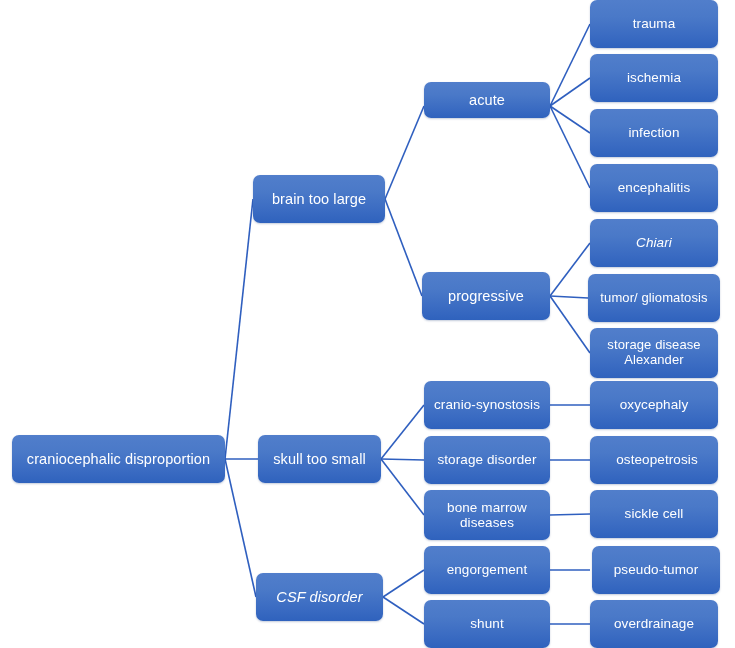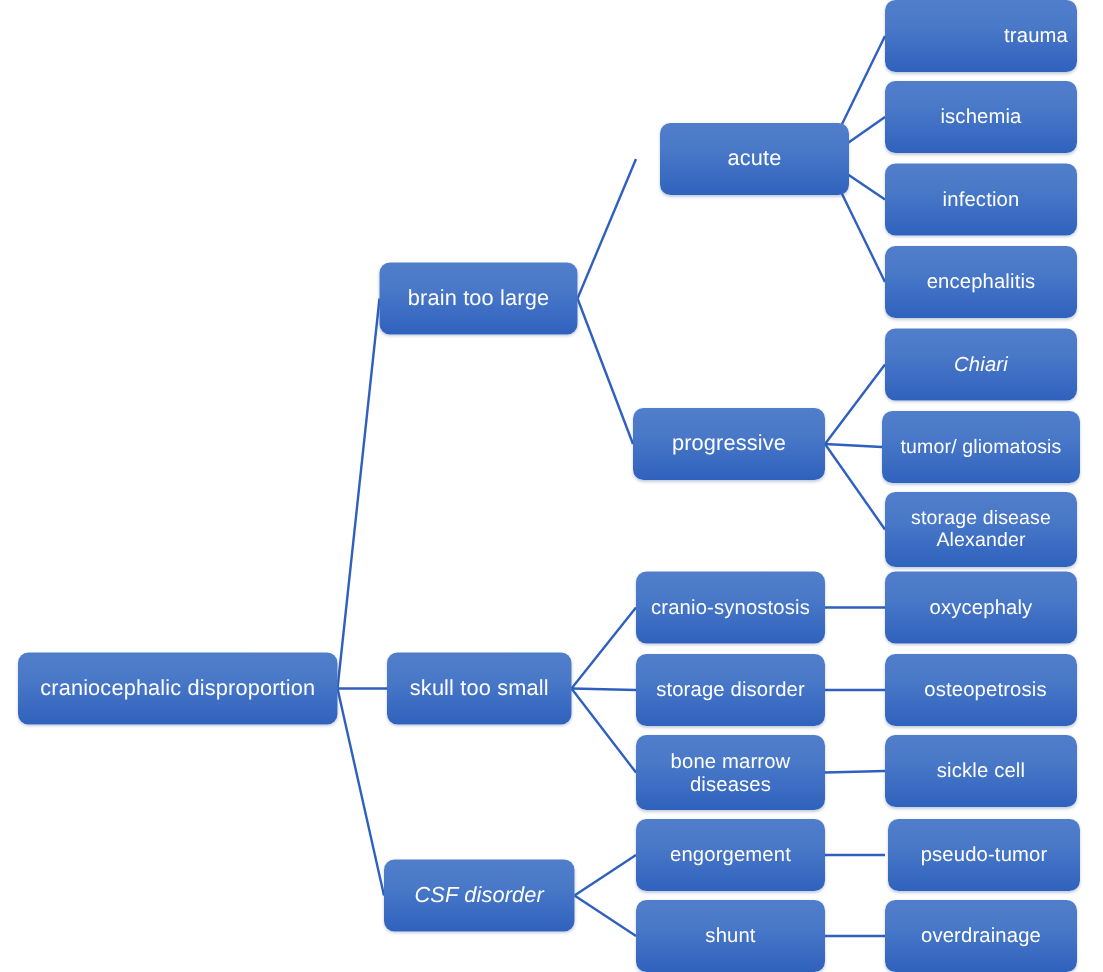--- a/index.html
+++ b/index.html
@@ -82,21 +82,21 @@
       </div>
       <div class="node" style="left: 253px; top: 175px; width: 132px; height: 48px; font-size: 14.5px;">
         <span class="node-label">brain too large</span>
       </div>
       <div class="node" style="left: 258px; top: 435px; width: 123px; height: 48px; font-size: 14.5px;">
         <span class="node-label">skull too small</span>
       </div>
       <div class="node" style="left: 256px; top: 573px; width: 127px; height: 48px; font-size: 14.5px; font-style: italic;">
         <span class="node-label">CSF disorder</span>
       </div>
-      <div class="node" style="left: 440px; top: 82px; width: 126px; height: 48px; font-size: 14.5px;">
+      <div class="node" style="left: 424px; top: 82px; width: 126px; height: 36px; font-size: 14.5px;">
         <span class="node-label">acute</span>
       </div>
       <div class="node" style="left: 422px; top: 272px; width: 128px; height: 48px; font-size: 14.5px;">
         <span class="node-label">progressive</span>
       </div>
       <div class="node" style="left: 424px; top: 381px; width: 126px; height: 48px; font-size: 13.5px;">
         <span class="node-label">cranio-synostosis</span>
       </div>
       <div class="node" style="left: 424px; top: 436px; width: 126px; height: 48px; font-size: 13.5px;">
         <span class="node-label">storage disorder</span>
@@ -104,21 +104,21 @@
       <div class="node" style="left: 424px; top: 490px; width: 126px; height: 50px; font-size: 13.5px;">
         <span class="node-label">bone marrow
 diseases</span>
       </div>
       <div class="node" style="left: 424px; top: 546px; width: 126px; height: 48px; font-size: 13.5px;">
         <span class="node-label">engorgement</span>
       </div>
       <div class="node" style="left: 424px; top: 600px; width: 126px; height: 48px; font-size: 13.5px;">
         <span class="node-label">shunt</span>
       </div>
-      <div class="node" style="left: 590px; top: 0px; width: 128px; height: 48px; font-size: 13.5px; text-align: right;">
+      <div class="node" style="left: 590px; top: 0px; width: 128px; height: 48px; font-size: 13.5px;">
         <span class="node-label">trauma</span>
       </div>
       <div class="node" style="left: 590px; top: 54px; width: 128px; height: 48px; font-size: 13.5px;">
         <span class="node-label">ischemia</span>
       </div>
       <div class="node" style="left: 590px; top: 109px; width: 128px; height: 48px; font-size: 13.5px;">
         <span class="node-label">infection</span>
       </div>
       <div class="node" style="left: 590px; top: 164px; width: 128px; height: 48px; font-size: 13.5px;">
         <span class="node-label">encephalitis</span>

